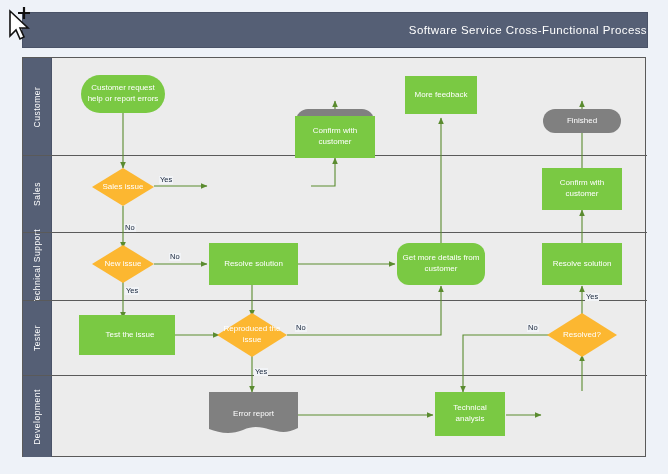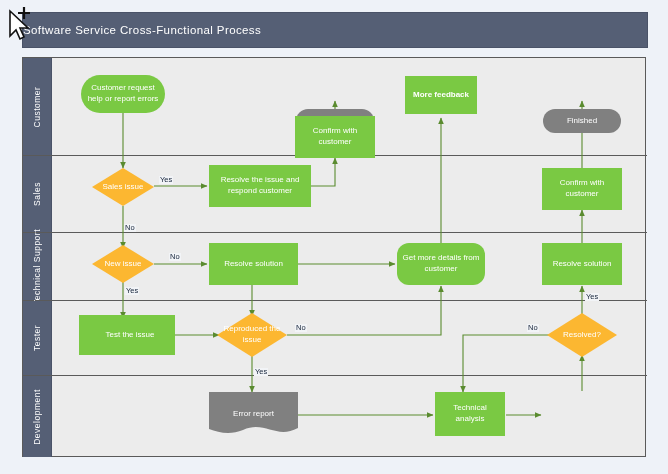--- a/index.html
+++ b/index.html
@@ -3,21 +3,21 @@
 <meta charset="utf-8">
 <style>
   html,body{margin:0;padding:0;background:#eef2f8;}
   body{width:668px;height:474px;overflow:hidden;
        font-family:"Liberation Sans","DejaVu Sans",sans-serif;}
   #stage{position:relative;width:668px;height:474px;}
 
   
   #titlebar{position:absolute;left:22px;top:12px;width:624px;height:34px;
             background:#555f75;border:1px solid #4a5368;
-            display:flex;align-items:center;justify-content:flex-start;}
+            display:flex;align-items:center;justify-content:flex-end;}
   #titlebar .t{color:#ffffff;font-size:11.5px;letter-spacing:.4px;}
 
   
   #frame{position:absolute;left:22px;top:57px;width:624px;height:400px;
          background:#ececec;border:1px solid #5a5a5a;box-sizing:border-box;}
 
   
   .lane{position:absolute;left:0;width:624px;box-sizing:border-box;
         border-bottom:1px solid #5a5a5a;}
   .lane.last{border-bottom:none;}
@@ -145,42 +145,39 @@
     </svg>
 
     <div class="node proc" style="left:58px;top:17px;width:84px;height:38px;border-radius:19px;">
       <span>Customer request help or report errors</span>
     </div>
 
     <div class="node term" style="left:273px;top:20px;width:78px;height:24px;">
       <span>Finished</span>
     </div>
 
-    <div class="node proc" style="left:382px;top:18px;width:72px;height:38px;font-weight:bold;">
+    <div class="node proc" style="left:382px;top:18px;width:72px;height:38px;">
       <span>More feedback</span>
     </div>
 
     <div class="node term" style="left:520px;top:20px;width:78px;height:24px;">
       <span>Finished</span>
     </div>
 
     <div class="node proc" style="left:272px;top:58px;width:80px;height:42px;">
       <span>Confirm with customer</span>
     </div>
 
     <div class="node dec" style="left:69px;top:110px;width:62px;height:38px;">
       <svg class="dshape" viewBox="0 0 62 38" preserveAspectRatio="none">
         <polygon points="31,0 62,19 31,38 0,19" fill="#fcb731"></polygon>
       </svg>
       <span class="dlabel">Sales issue</span>
     </div>
 
-    <div class="node proc" style="left:186px;top:107px;width:102px;height:42px;">
-      <span>Resolve the issue and respond customer</span>
-    </div>
 
     <div class="node proc" style="left:519px;top:110px;width:80px;height:42px;">
       <span>Confirm with customer</span>
     </div>
 
     <div class="node dec" style="left:69px;top:187px;width:62px;height:38px;">
       <svg class="dshape" viewBox="0 0 62 38" preserveAspectRatio="none">
         <polygon points="31,0 62,19 31,38 0,19" fill="#fcb731"></polygon>
       </svg>
       <span class="dlabel">New issue</span>

